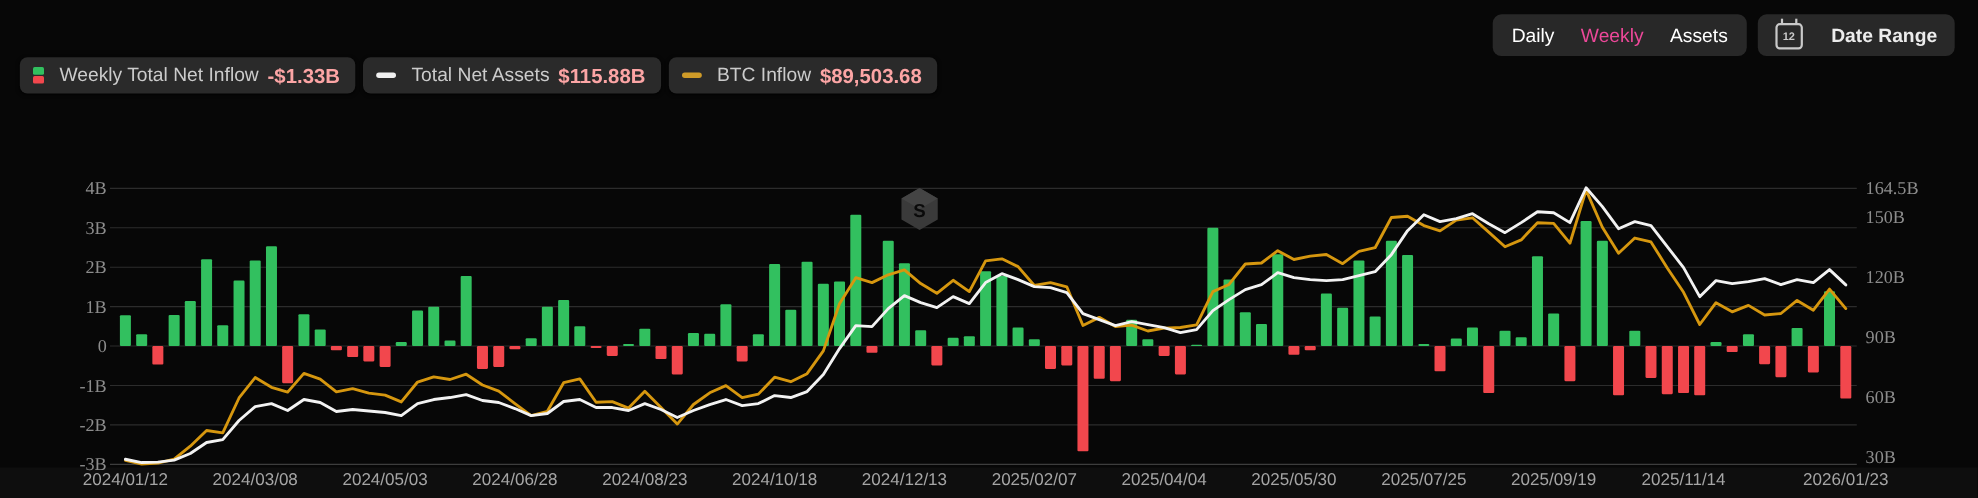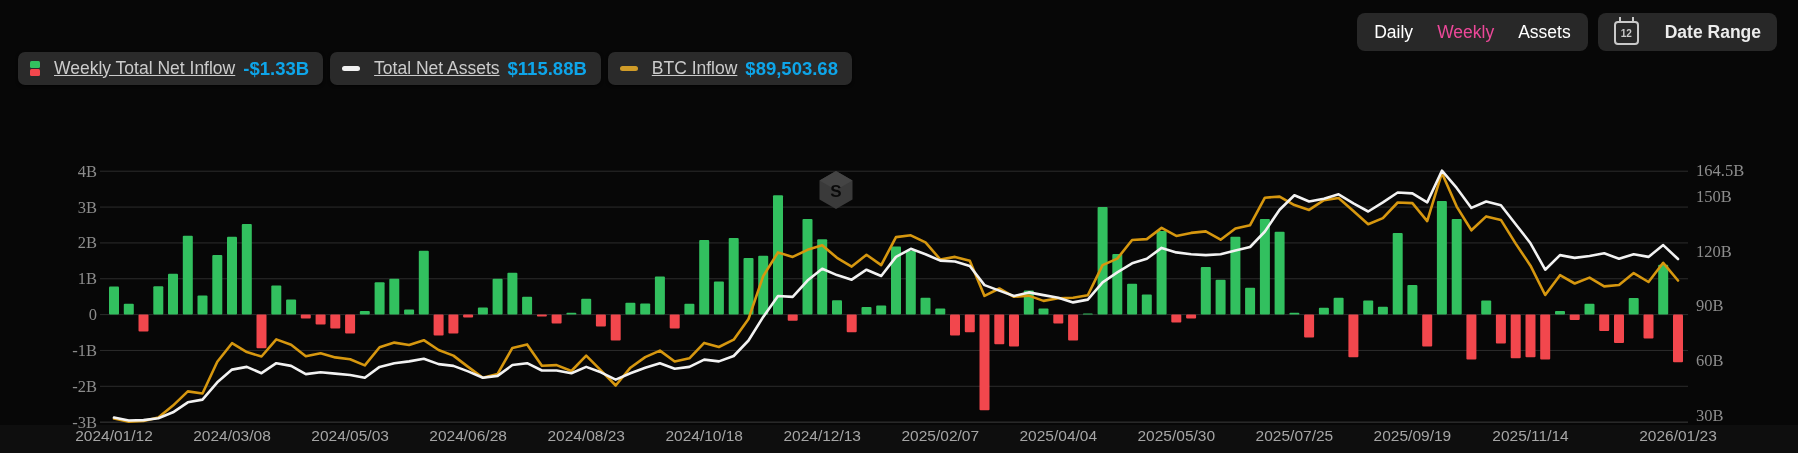--- a/index.html
+++ b/index.html
@@ -12,22 +12,22 @@
   .tab{background:none;border:0;cursor:pointer;font-family:inherit;font-size:17.5px;color:#ffffff;padding:0 12px;height:100%;}
   .tab.active{color:#ec4899;}
   .date-range{display:flex;align-items:center;gap:26px;background:#282828;border:0;border-radius:8px;height:38px;padding:0 16px;color:#ececec;font-weight:bold;font-size:17.5px;font-family:inherit;cursor:pointer;}
   .cal{position:relative;width:21px;height:20px;border:2px solid #c9c9c9;border-radius:4px;display:flex;align-items:center;justify-content:center;font-size:10px;font-weight:bold;color:#c9c9c9;margin-top:2px;}
   .cal:before,.cal:after{content:"";position:absolute;top:-6px;width:2px;height:4px;background:#c9c9c9;}
   .cal:before{left:3px;} .cal:after{right:3px;}
 
   
   .legend{position:absolute;top:52px;left:18px;display:flex;gap:7px;z-index:5;}
   .chip{display:flex;align-items:center;background:#2a2a2a;border-radius:7px;height:33px;padding:0 14px 0 12px;box-shadow:0 1px 3px rgba(0,0,0,.7);}
-  .chip .lbl{color:#cbcbcb;font-size:17.5px;margin-right:8px;white-space:nowrap;text-decoration:underline;}
-  .chip .val{color:#0ea5e9;font-size:18.5px;font-weight:bold;white-space:nowrap;}
+  .chip .lbl{color:#cbcbcb;font-size:17.5px;margin-right:8px;white-space:nowrap;}
+  .chip .val{color:#fca5a5;font-size:18.5px;font-weight:bold;white-space:nowrap;}
   .icon-split{width:10px;height:15px;margin-right:14px;display:flex;flex-direction:column;gap:1px;}
   .icon-split .g{flex:1;background:#32c05f;border-radius:1.5px;}
   .icon-split .r{flex:1;background:#f2474d;border-radius:1.5px;}
   .icon-dash{width:18px;height:5px;border-radius:2.5px;margin-right:14px;}
   .dash-white{background:#f0f0f0;}
   .dash-amber{background:#cf9b28;}
 
   
   .watermark{position:absolute;left:818px;top:170px;display:flex;align-items:flex-start;gap:9px;z-index:2;pointer-events:none;}
   .wm-title{font-size:27px;font-weight:bold;color:#3d3d3d;line-height:25px;letter-spacing:.5px;}

